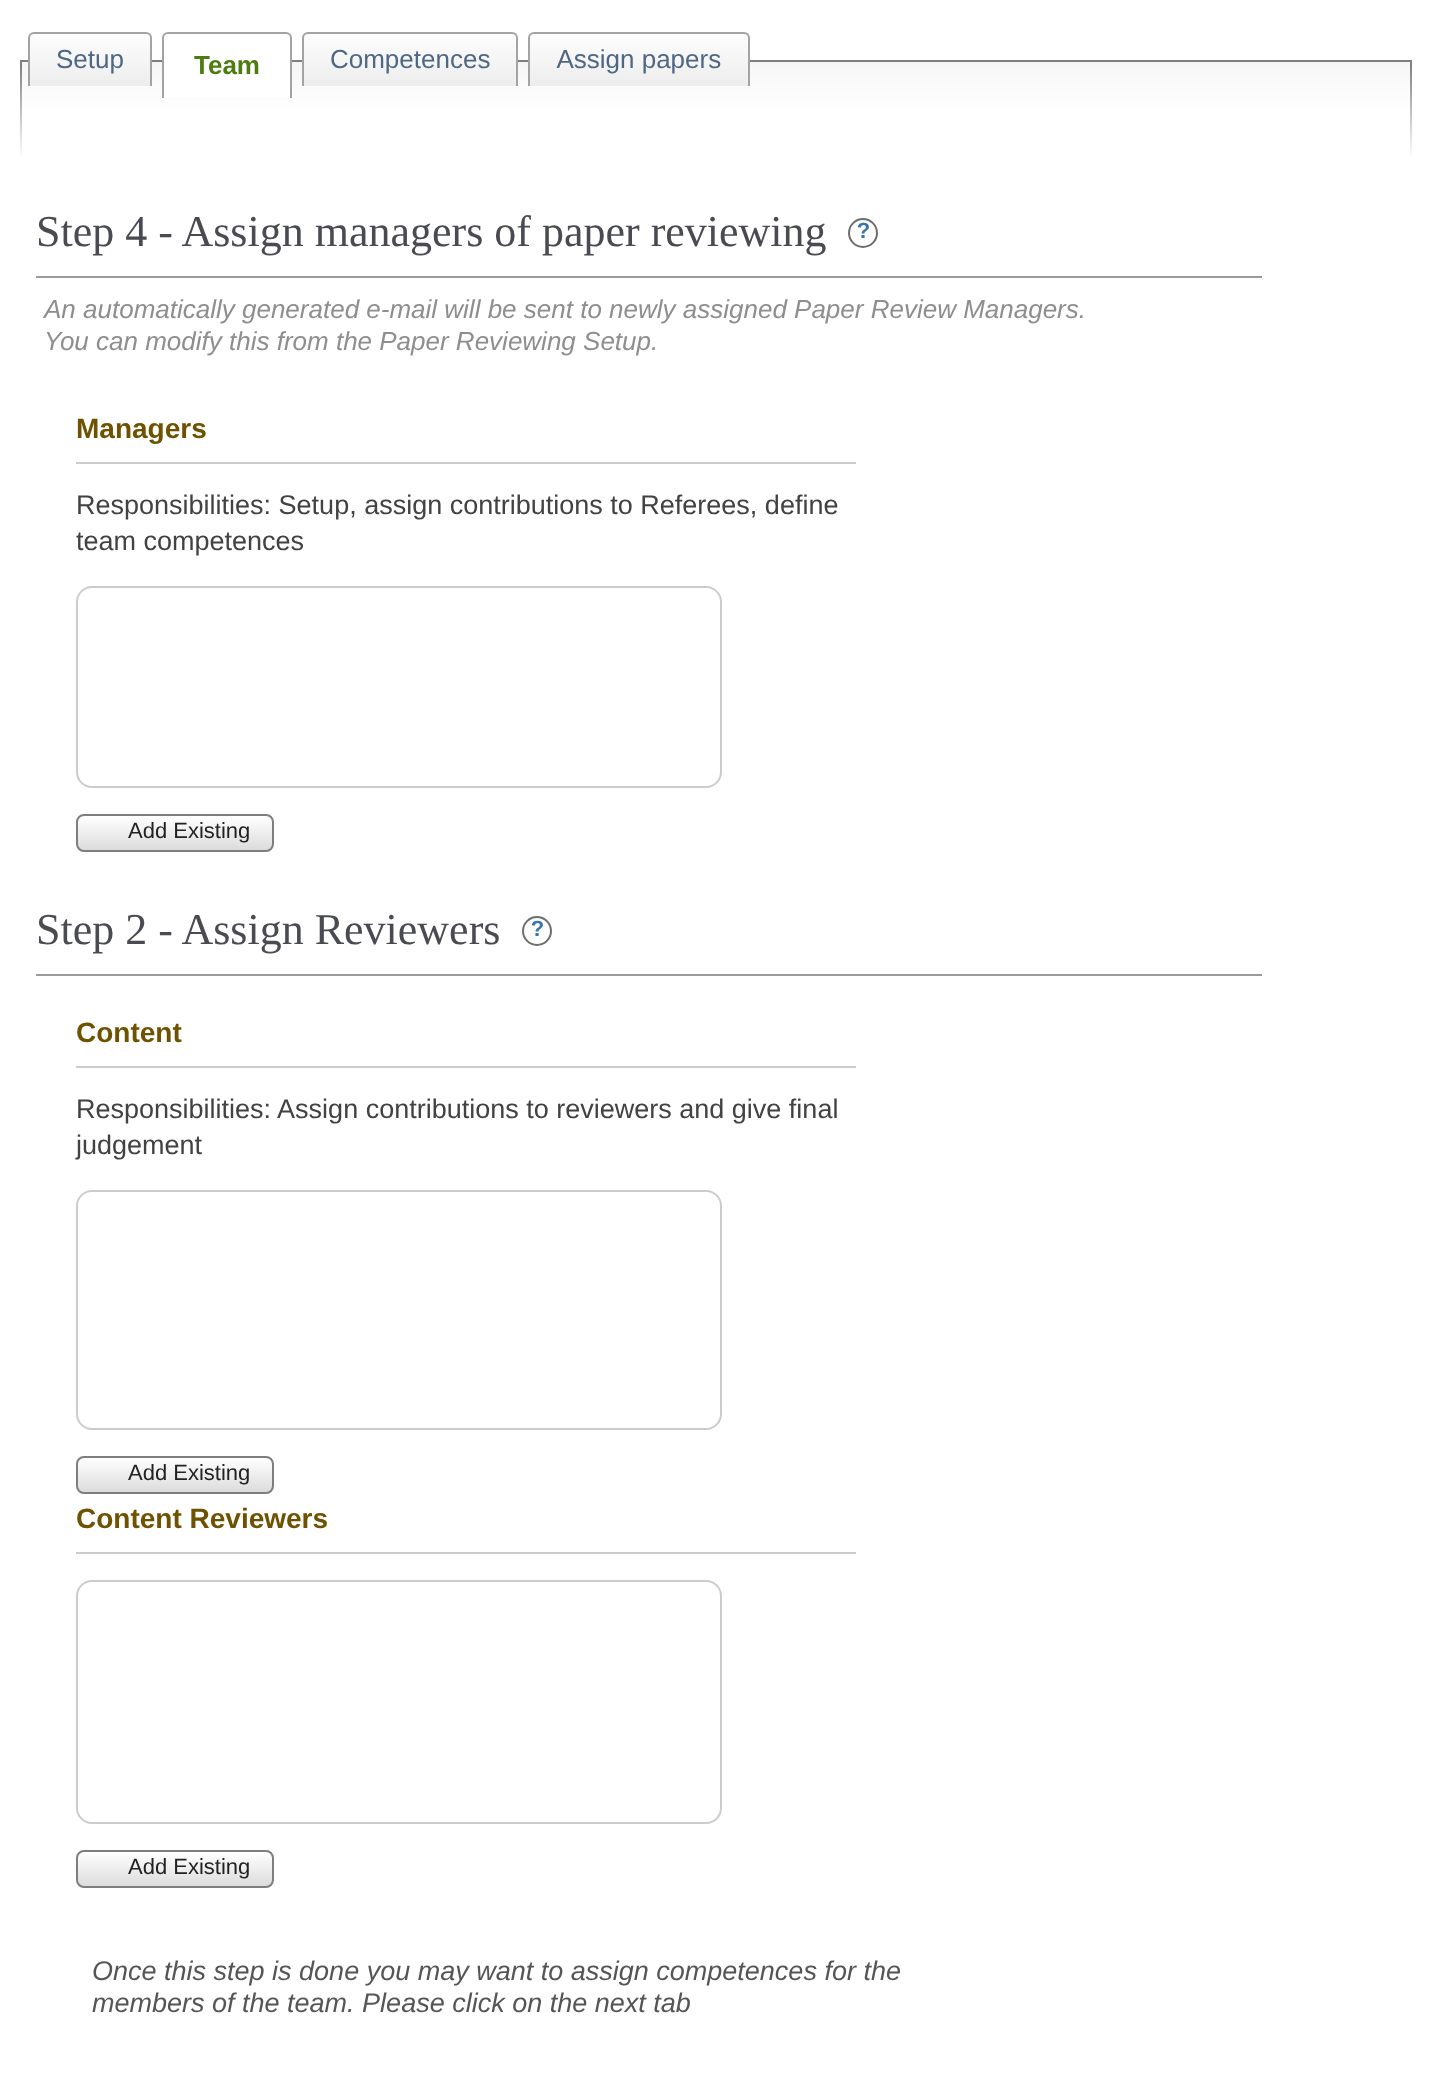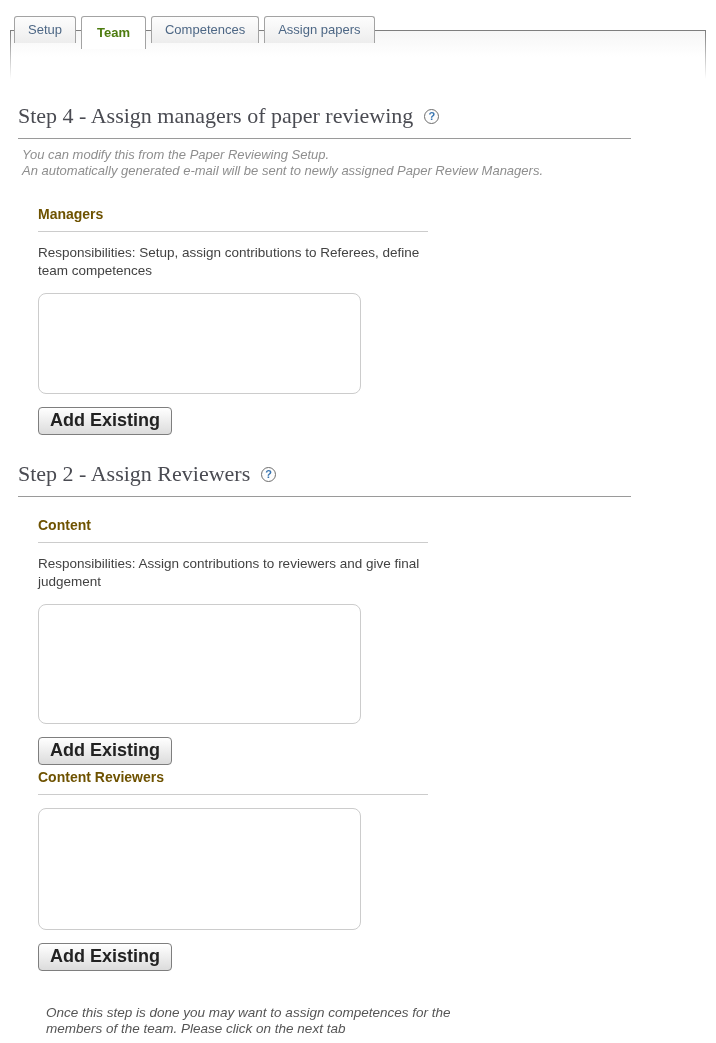--- a/index.html
+++ b/index.html
@@ -113,29 +113,28 @@
     border: 1px solid #cccccc;
     border-radius: 8px;
   }
   .user-listbox.h1 { height: 101px; }
   .user-listbox.h2 { height: 120px; }
   .user-listbox.h3 { height: 122px; }
 
   .btn {
     display: inline-block;
     margin-top: 13px;
-    padding: 2px 11px 3px 11px;
+    padding: 2px 11px 3px 25px;
     font-family: "Liberation Sans", sans-serif;
-    font-size: 18px;
+    font-size: 11px;
     color: #222222;
     background: linear-gradient(#ffffff, #dcdcdc);
     border: 1px solid #7e7e7e;
     border-radius: 4px;
     cursor: pointer;
-    font-weight: bold;
   }
   .mt-section-first  { margin-top: 27px; }
   .mt-step2          { margin-top: 26px; align-items: center; }
   .mt-section        { margin-top: 20px; }
   .mt-section-cr     { margin-top: 4px; }
 
   
   .footer-note {
     margin: 34px 0 0 28px;
     font-size: 13.5px; font-style: italic;
@@ -155,22 +154,22 @@
 </div>
 
 <div class="content-pane">
   <div class="main">
 
     <h2 class="step-heading">
       <span>Step 4 - Assign managers of paper reviewing</span>
       <span class="help-icon">?</span>
     </h2>
     <div class="step-note">
+      <div>An automatically generated e-mail will be sent to newly assigned Paper Review Managers.</div>
       <div>You can modify this from the Paper Reviewing Setup.</div>
-      <div>An automatically generated e-mail will be sent to newly assigned Paper Review Managers.</div>
     </div>
 
     <div class="section mt-section-first">
       <div class="section-title">Managers</div>
       <div class="section-resp">Responsibilities: Setup, assign contributions to Referees, define team competences</div>
       <div class="user-listbox h1"></div>
       <button class="btn">Add Existing</button>
     </div>
 
     <h2 class="step-heading mt-step2">

